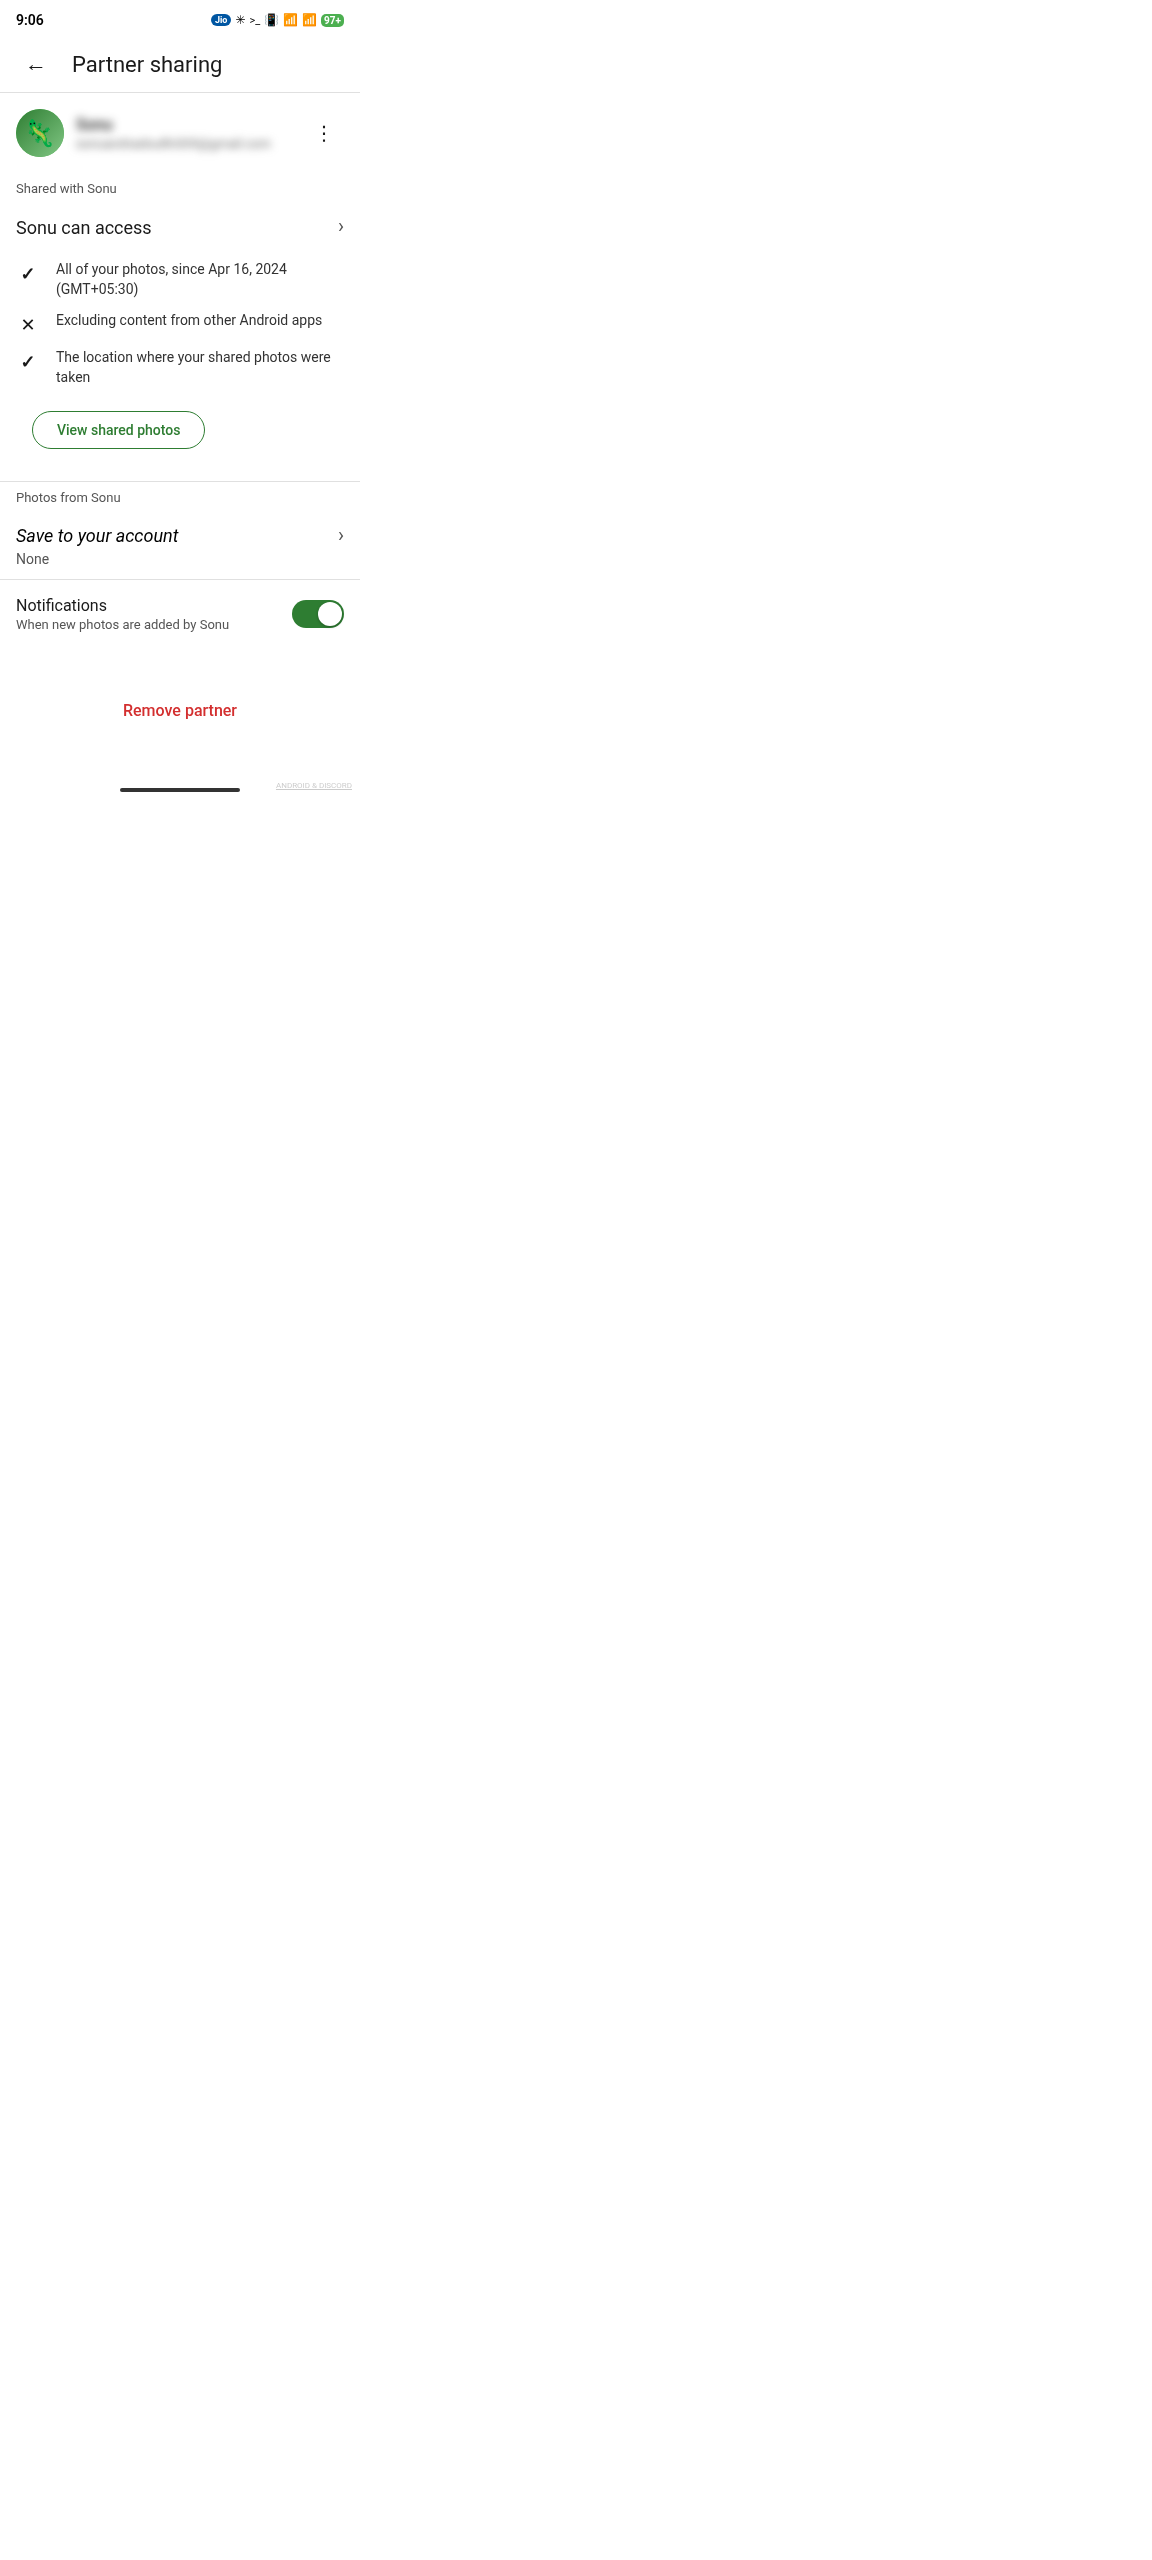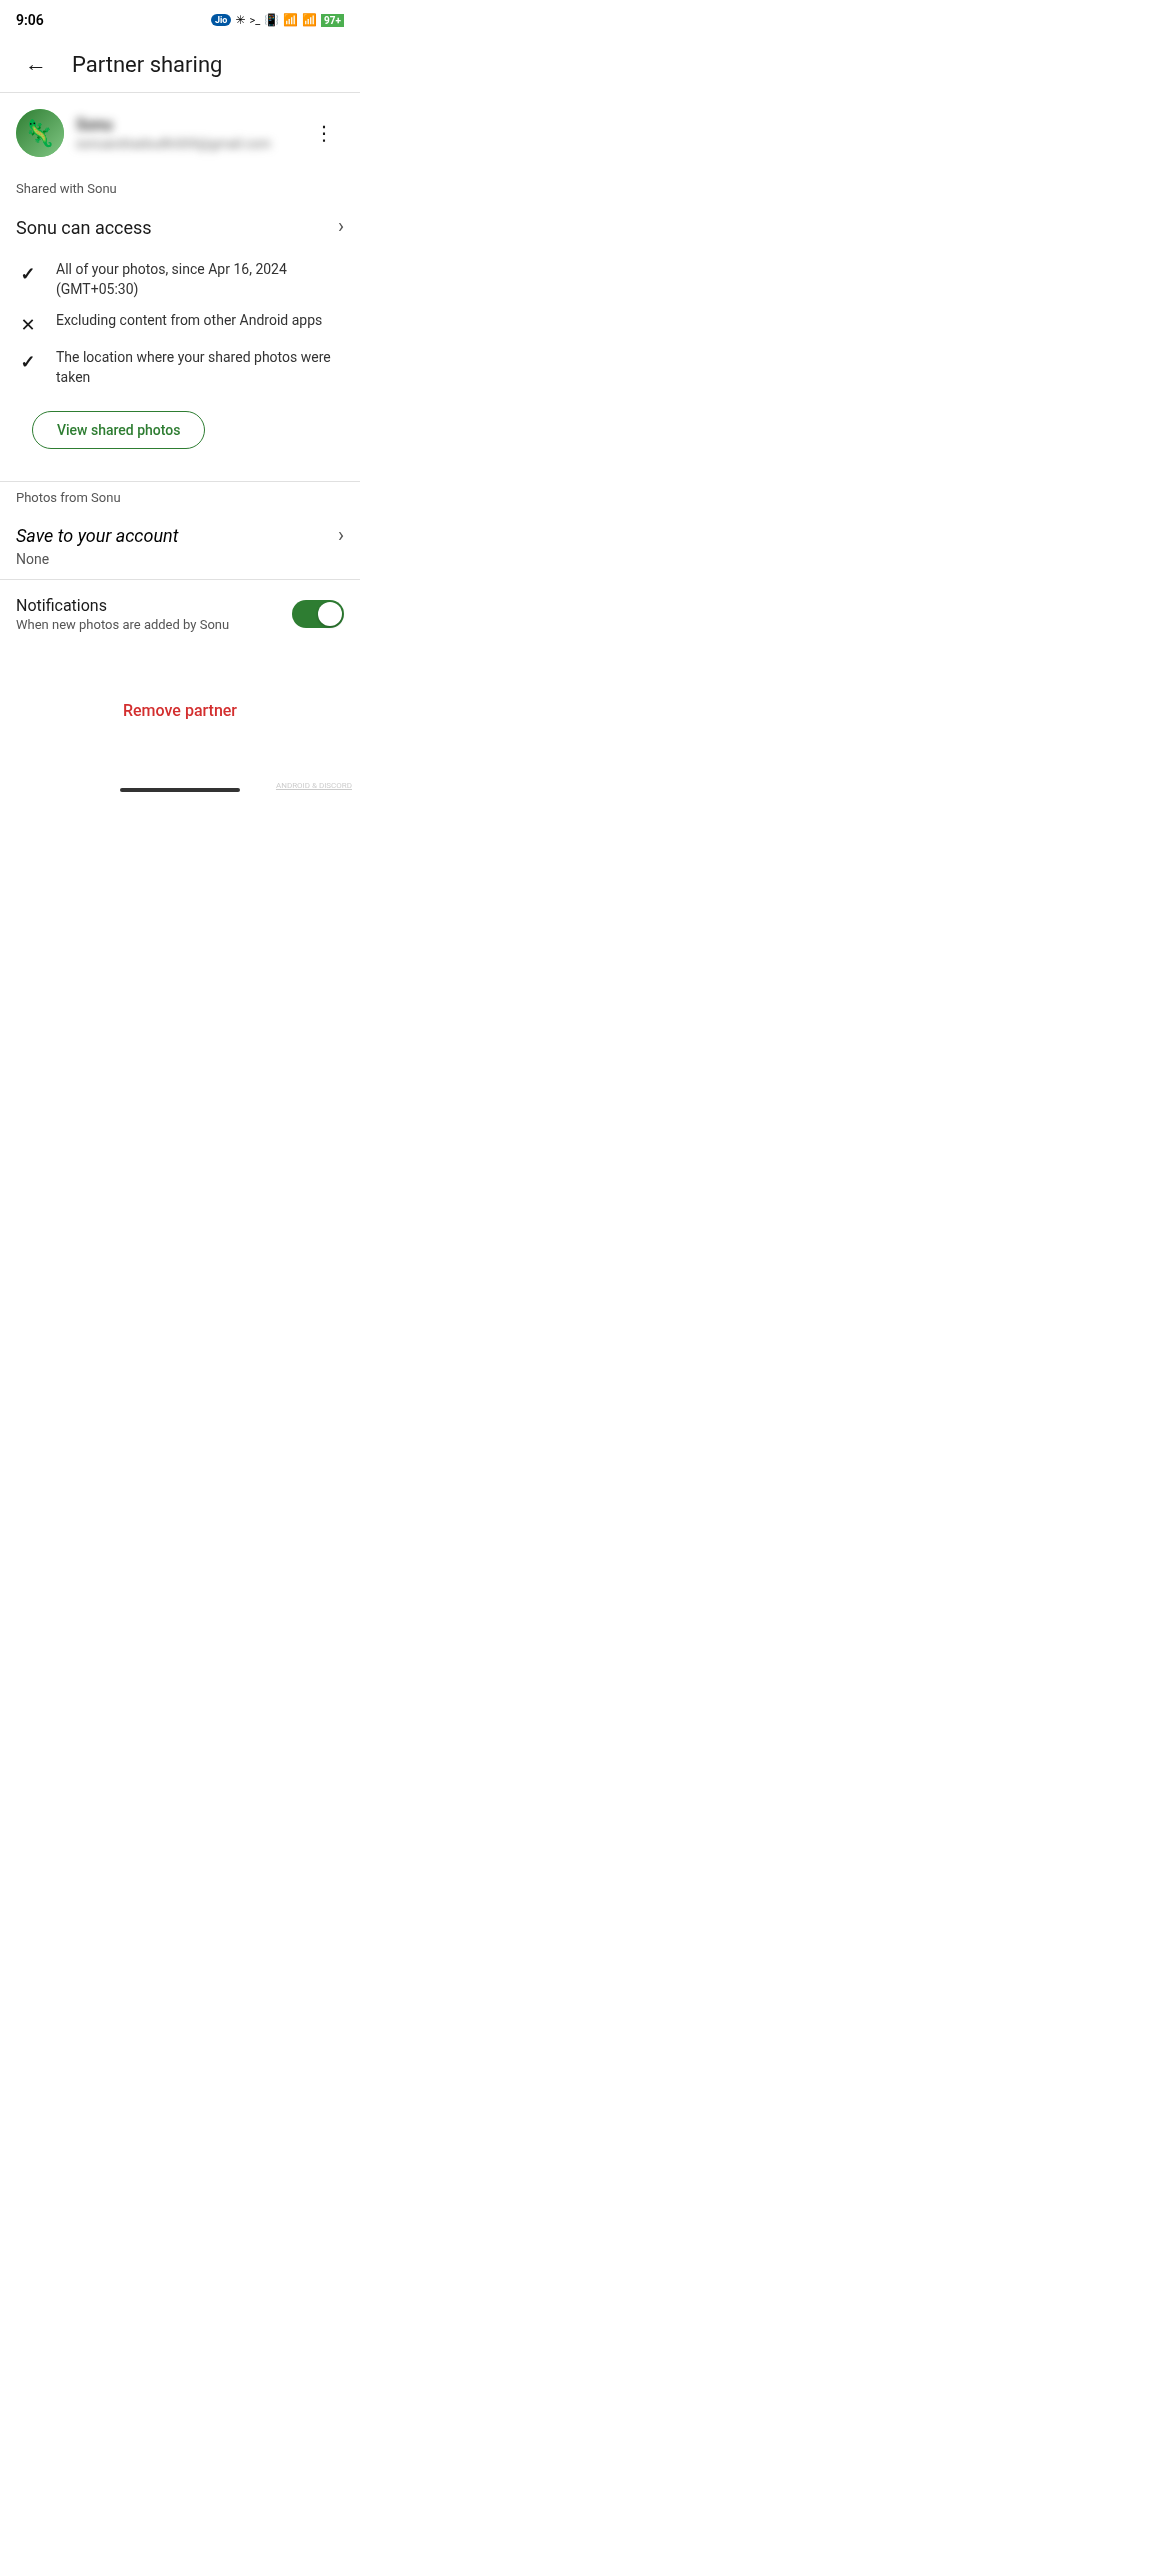--- a/index.html
+++ b/index.html
@@ -42,21 +42,21 @@
     .status-icon {
       font-size: 12px;
       color: #000;
     }
 
     .battery-icon {
       background: #4caf50;
       color: #fff;
       font-size: 10px;
       padding: 1px 3px;
-      border-radius: 0;
+      border-radius: 5px;
       font-weight: 700;
     }
 
     .jio-badge {
       background: #0056a2;
       color: #fff;
       font-size: 9px;
       font-weight: 700;
       padding: 1px 4px;
       border-radius: 10px;

